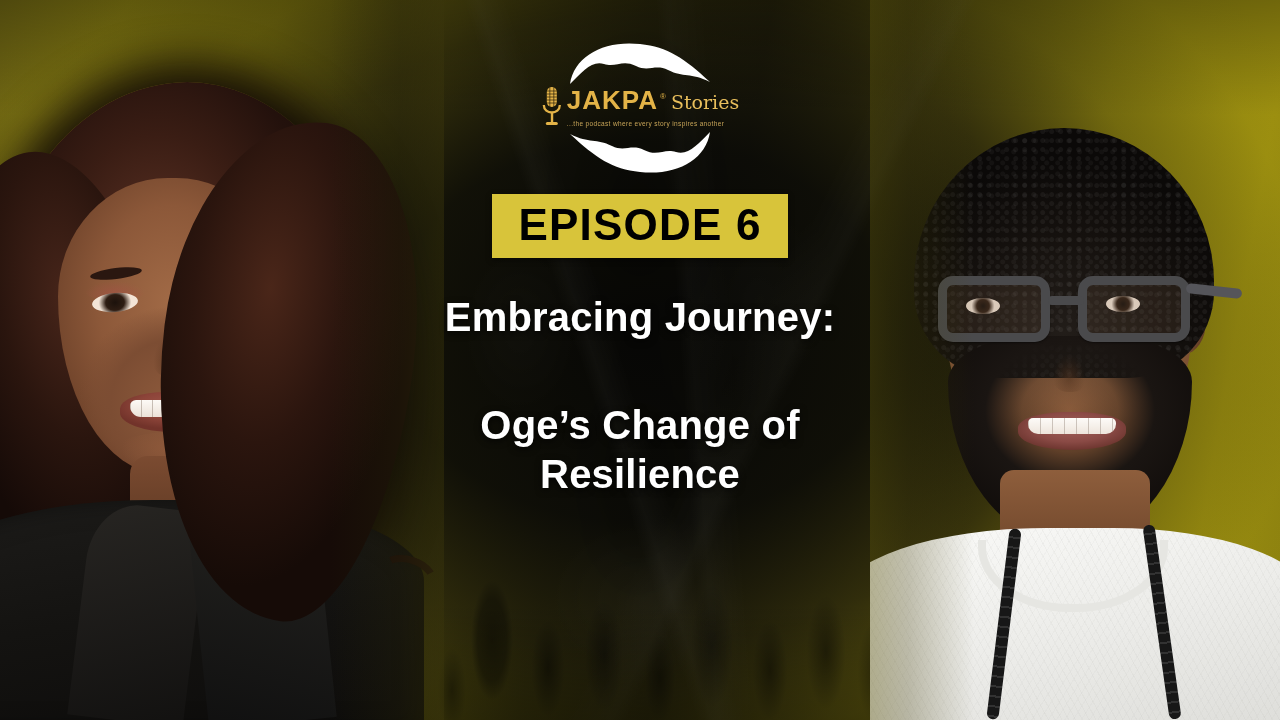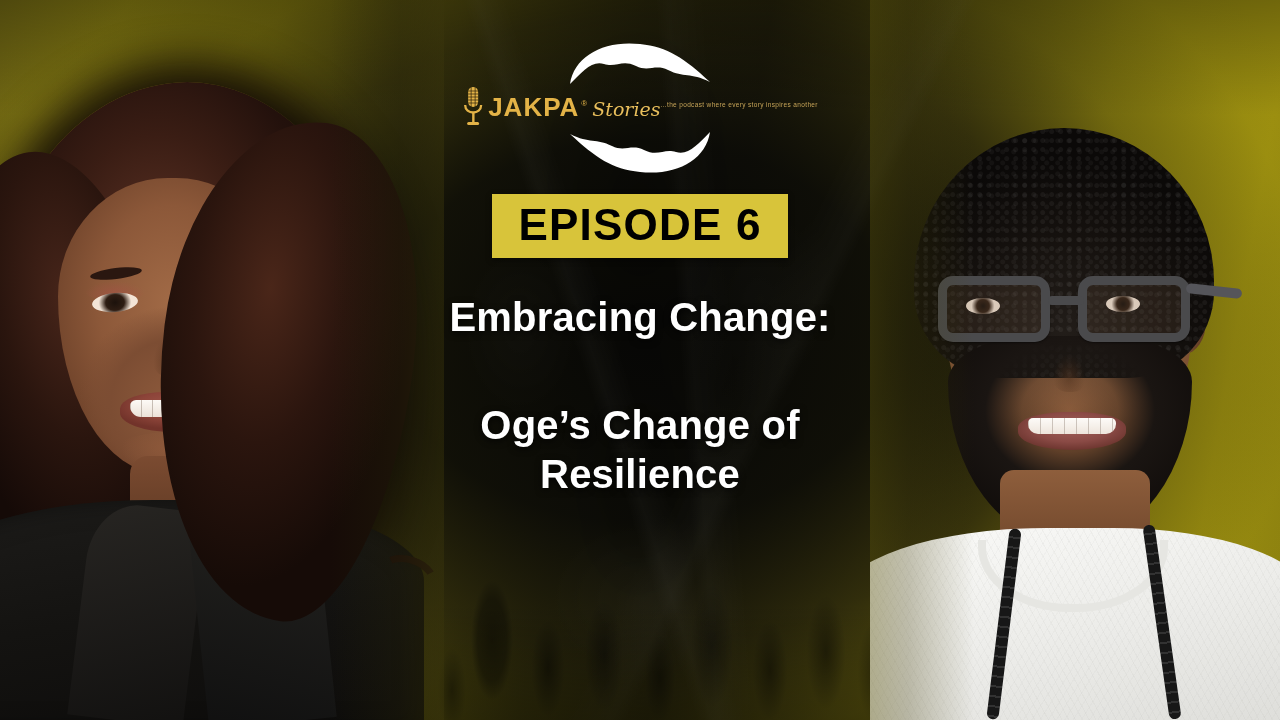--- a/index.html
+++ b/index.html
@@ -314,34 +314,33 @@
   }
   .logo-arc.top{ top:4px; }
   .logo-arc.bottom{ bottom:2px; }
   .logo-wordmark{
     position:absolute; left:50%; top:50%;
     transform:translate(-50%,-50%);
     display:flex; align-items:center; gap:4px;
     white-space:nowrap;
   }
   .logo-mic{ width:22px; height:44px; flex:0 0 auto; }
-  .logo-text-col{ display:flex; align-items:flex-start; }
+  .logo-text-col{ display:flex; flex-direction:column; align-items:flex-start; }
   .logo-row{ display:flex; align-items:baseline; gap:2px; }
   .logo-jakpa{
     font-family:"Liberation Sans", sans-serif;
     font-weight:700;
     font-size:26px;
     letter-spacing:1px;
     color:#e3b347;
     line-height:1;
   }
   .logo-tm{ font-size:8px; color:#e3b347; position:relative; top:-10px; }
   .logo-stories{
     font-family:"DejaVu Serif", serif;
-    font-style:italic;
     font-size:19px;
     color:#e9bf5c;
     margin-left:3px;
     line-height:1;
   }
   .logo-tagline{
     font-size:6.5px;
     color:#c8a558;
     letter-spacing:0.35px;
     margin-top:7px;
@@ -484,17 +483,17 @@
           </div>
           <div class="logo-tagline">...the podcast where every story inspires another</div>
         </div>
       </div>
     </div>
 
     <div class="episode-badge">
       <span>EPISODE 6</span>
     </div>
 
-    <div class="title-line1">Embracing Change:</div>
+    <div class="title-line1">Embracing Journey:</div>
     <div class="title-line2">Oge’s Change of Resilience</div>
 
   </div>
 </div>
 
 </body></html>

